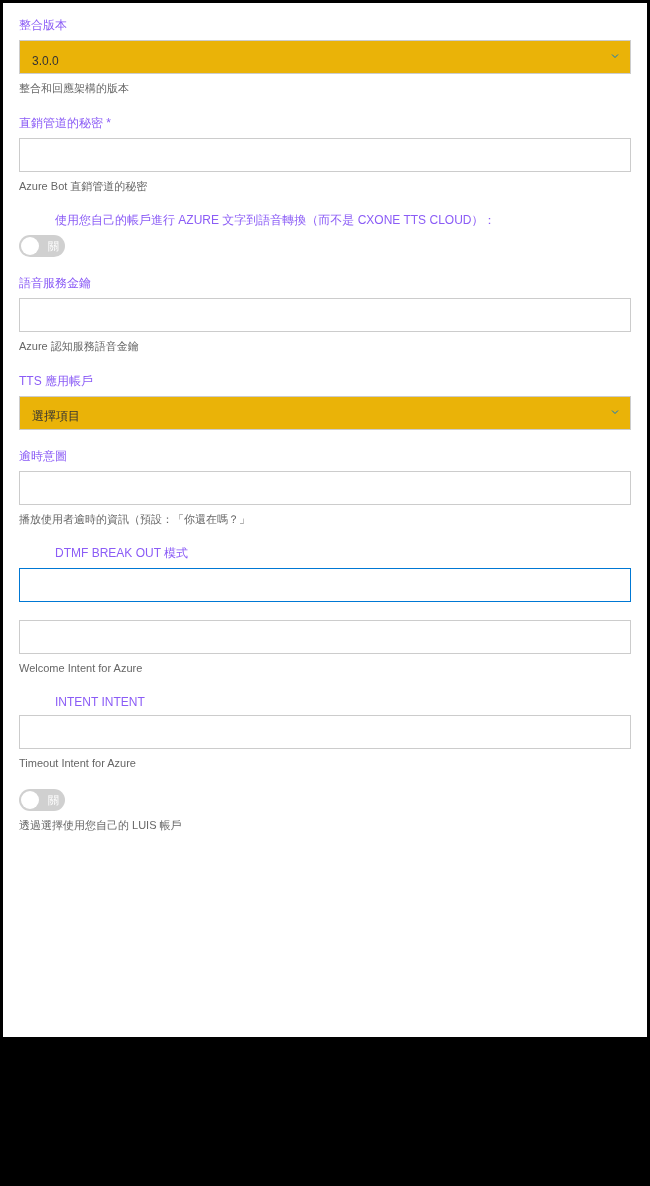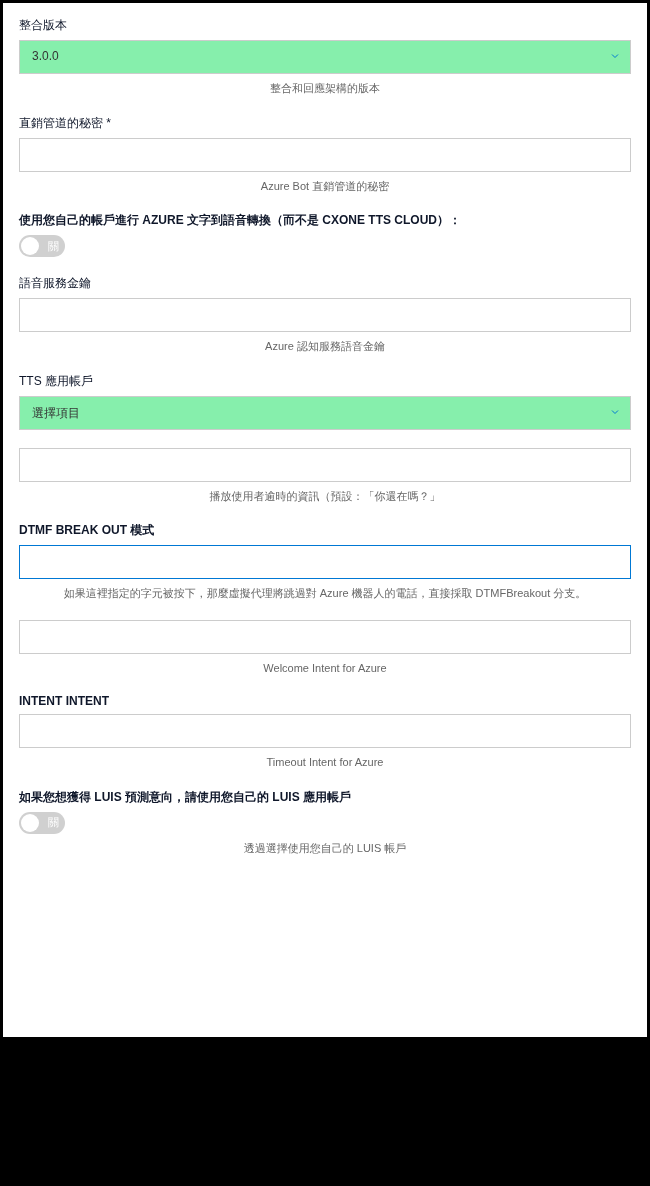--- a/index.html
+++ b/index.html
@@ -20,48 +20,49 @@
       padding: 14px 16px;
       height: 1034px;
       overflow: hidden;
     }
     .form-group {
       margin-bottom: 18px;
     }
     .form-label {
       display: block;
       font-size: 12px;
-      color: #0f172a;
+      color: #8b5cf6;
       margin-bottom: 6px;
       font-weight: 400;
     }
     .form-label-bold {
-      font-weight: 700;
+      font-weight: 400;
+      margin-left: 36px;
     }
     .form-helper {
       font-size: 11px;
       color: #666;
       margin-top: 6px;
       line-height: 1.5;
-      text-align: center;
     }
     .select-wrapper {
       position: relative;
       width: 100%;
     }
     .select-box {
       width: 100%;
       height: 34px;
       border: 1px solid #ccc;
       padding: 8px 30px 0 12px;
       font-size: 12px;
       color: #333;
-      background: #86efac;
+      background: #eab308;
       cursor: pointer;
       display: flex;
+      align-items: center;
     }
     .chevron-down {
       position: absolute;
       right: 10px;
       top: 50%;
       transform: translateY(-50%);
       pointer-events: none;
     }
     .chevron-down svg {
       width: 12px;
@@ -165,43 +166,42 @@
       </div>
       <span class="chevron-down">
         <svg viewBox="0 0 24 24">
             <polyline points="6 9 12 15 18 9"></polyline>
           </svg>
       </span>
     </div>
   </div>
 
   <div class="form-group">
+    <label class="form-label">逾時意圖</label>
     <input type="text" class="text-input" value="" style="">
     <div class="form-helper">播放使用者逾時的資訊（預設：「你還在嗎？」</div>
   </div>
 
   <div class="form-group">
     <label class="form-label form-label-bold">DTMF BREAK OUT 模式</label>
     <input type="text" class="text-input text-input-focused" value="" style="">
-    <div class="form-helper">如果這裡指定的字元被按下，那麼虛擬代理將跳過對 Azure 機器人的電話，直接採取 DTMFBreakout 分支。</div>
   </div>
 
   <div class="form-group">
     <input type="text" class="text-input" value="" style="">
     <div class="form-helper">Welcome Intent for Azure</div>
   </div>
 
   <div class="form-group">
     <label class="form-label form-label-bold">INTENT INTENT</label>
     <input type="text" class="text-input" value="" style="">
     <div class="form-helper">Timeout Intent for Azure</div>
   </div>
 
   <div class="form-group">
-    <label class="form-label form-label-bold">如果您想獲得 LUIS 預測意向，請使用您自己的 LUIS 應用帳戶</label>
     <div class="toggle-wrapper">
       <div class="toggle">
         <div class="toggle-knob"></div>
         <span class="toggle-inline-label">關</span>
       </div>
     </div>
     <div class="form-helper">透過選擇使用您自己的 LUIS 帳戶</div>
   </div>
 
 </div>

